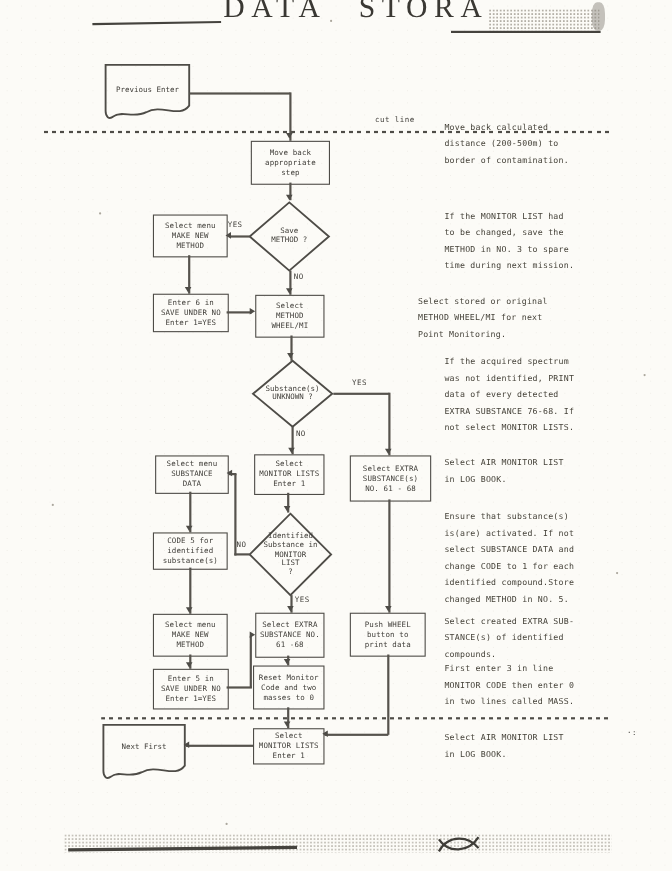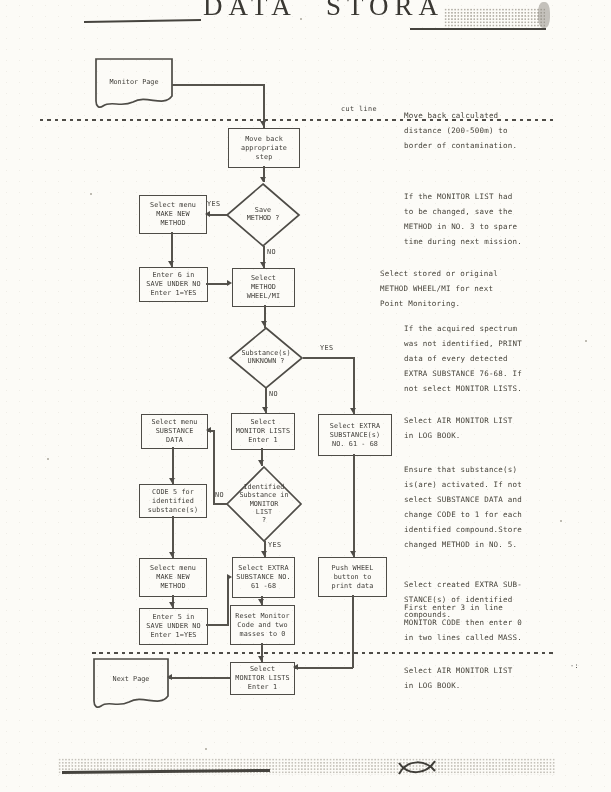--- a/index.html
+++ b/index.html
@@ -46,26 +46,26 @@
 <div class="hatch" style="left:444px;top:8px;width:101px;height:20px"></div>
 <div style="position:absolute;left:538px;top:2px;width:12px;height:26px;background:#8b8880;opacity:.5;border-radius:40%"></div>
 
 <div class="dash" style="left:40px;top:119px;width:516px"></div>
 <div class="lbl" style="left:341px;top:105px">cut line</div>
 <div class="dash" style="left:92px;top:652px;width:464px"></div>
 
 <svg class="shape" style="left:95px;top:58px" width="78" height="56" viewBox="0 0 78 56">
   <path d="M1,1 L77,1 L77,38 C68,50 52,36 38,44 C26,50 16,42 8,48 C4,51 1,48 1,43 Z" fill="none" stroke="#4e4c47" stroke-width="1.7"></path>
 </svg>
-<div class="doctext" style="left:95px;top:78px;width:78px">Monitor Page</div>
+<div class="doctext" style="left:95px;top:78px;width:78px">Previous Enter</div>
 
 <svg class="shape" style="left:93px;top:658px" width="76" height="56" viewBox="0 0 76 56">
   <path d="M1,1 L75,1 L75,38 C66,50 50,36 36,44 C24,50 15,42 8,48 C4,51 1,48 1,43 Z" fill="none" stroke="#4e4c47" stroke-width="1.7"></path>
 </svg>
-<div class="doctext" style="left:93px;top:675px;width:76px">Next Page</div>
+<div class="doctext" style="left:93px;top:675px;width:76px">Next First</div>
 
 <div class="box" style="left:228px;top:128px;width:70px;height:38px">Move back
 appropriate
 step</div>
 <div class="box" style="left:139px;top:195px;width:66px;height:37px">Select menu
 MAKE NEW
 METHOD</div>
 <div class="box" style="left:139px;top:267px;width:67px;height:33px">Enter 6 in
 SAVE UNDER NO
 Enter 1=YES</div>
@@ -215,21 +215,21 @@
 EXTRA SUBSTANCE 76-68. If
 not select MONITOR LISTS.</div>
 <div class="ann" style="left:404px;top:413px">Select AIR MONITOR LIST
 in LOG BOOK.</div>
 <div class="ann" style="left:404px;top:462px">Ensure that substance(s)
 is(are) activated. If not
 select SUBSTANCE DATA and
 change CODE to 1 for each
 identified compound.Store
 changed METHOD in NO. 5.</div>
-<div class="ann" style="left:404px;top:577px">Select created EXTRA SUB-
+<div class="ann" style="left:404px;top:557px">Select created EXTRA SUB-
 STANCE(s) of identified
 compounds.</div>
 <div class="ann" style="left:404px;top:600px">First enter 3 in line
 MONITOR CODE then enter 0
 in two lines called MASS.</div>
 <div class="ann" style="left:404px;top:663px">Select AIR MONITOR LIST
 in LOG BOOK.</div>
 <div class="lbl" style="left:570px;top:662px">·:</div>
 
 <div class="hatch" style="left:58px;top:758px;width:498px;height:17px;opacity:.75"></div>

